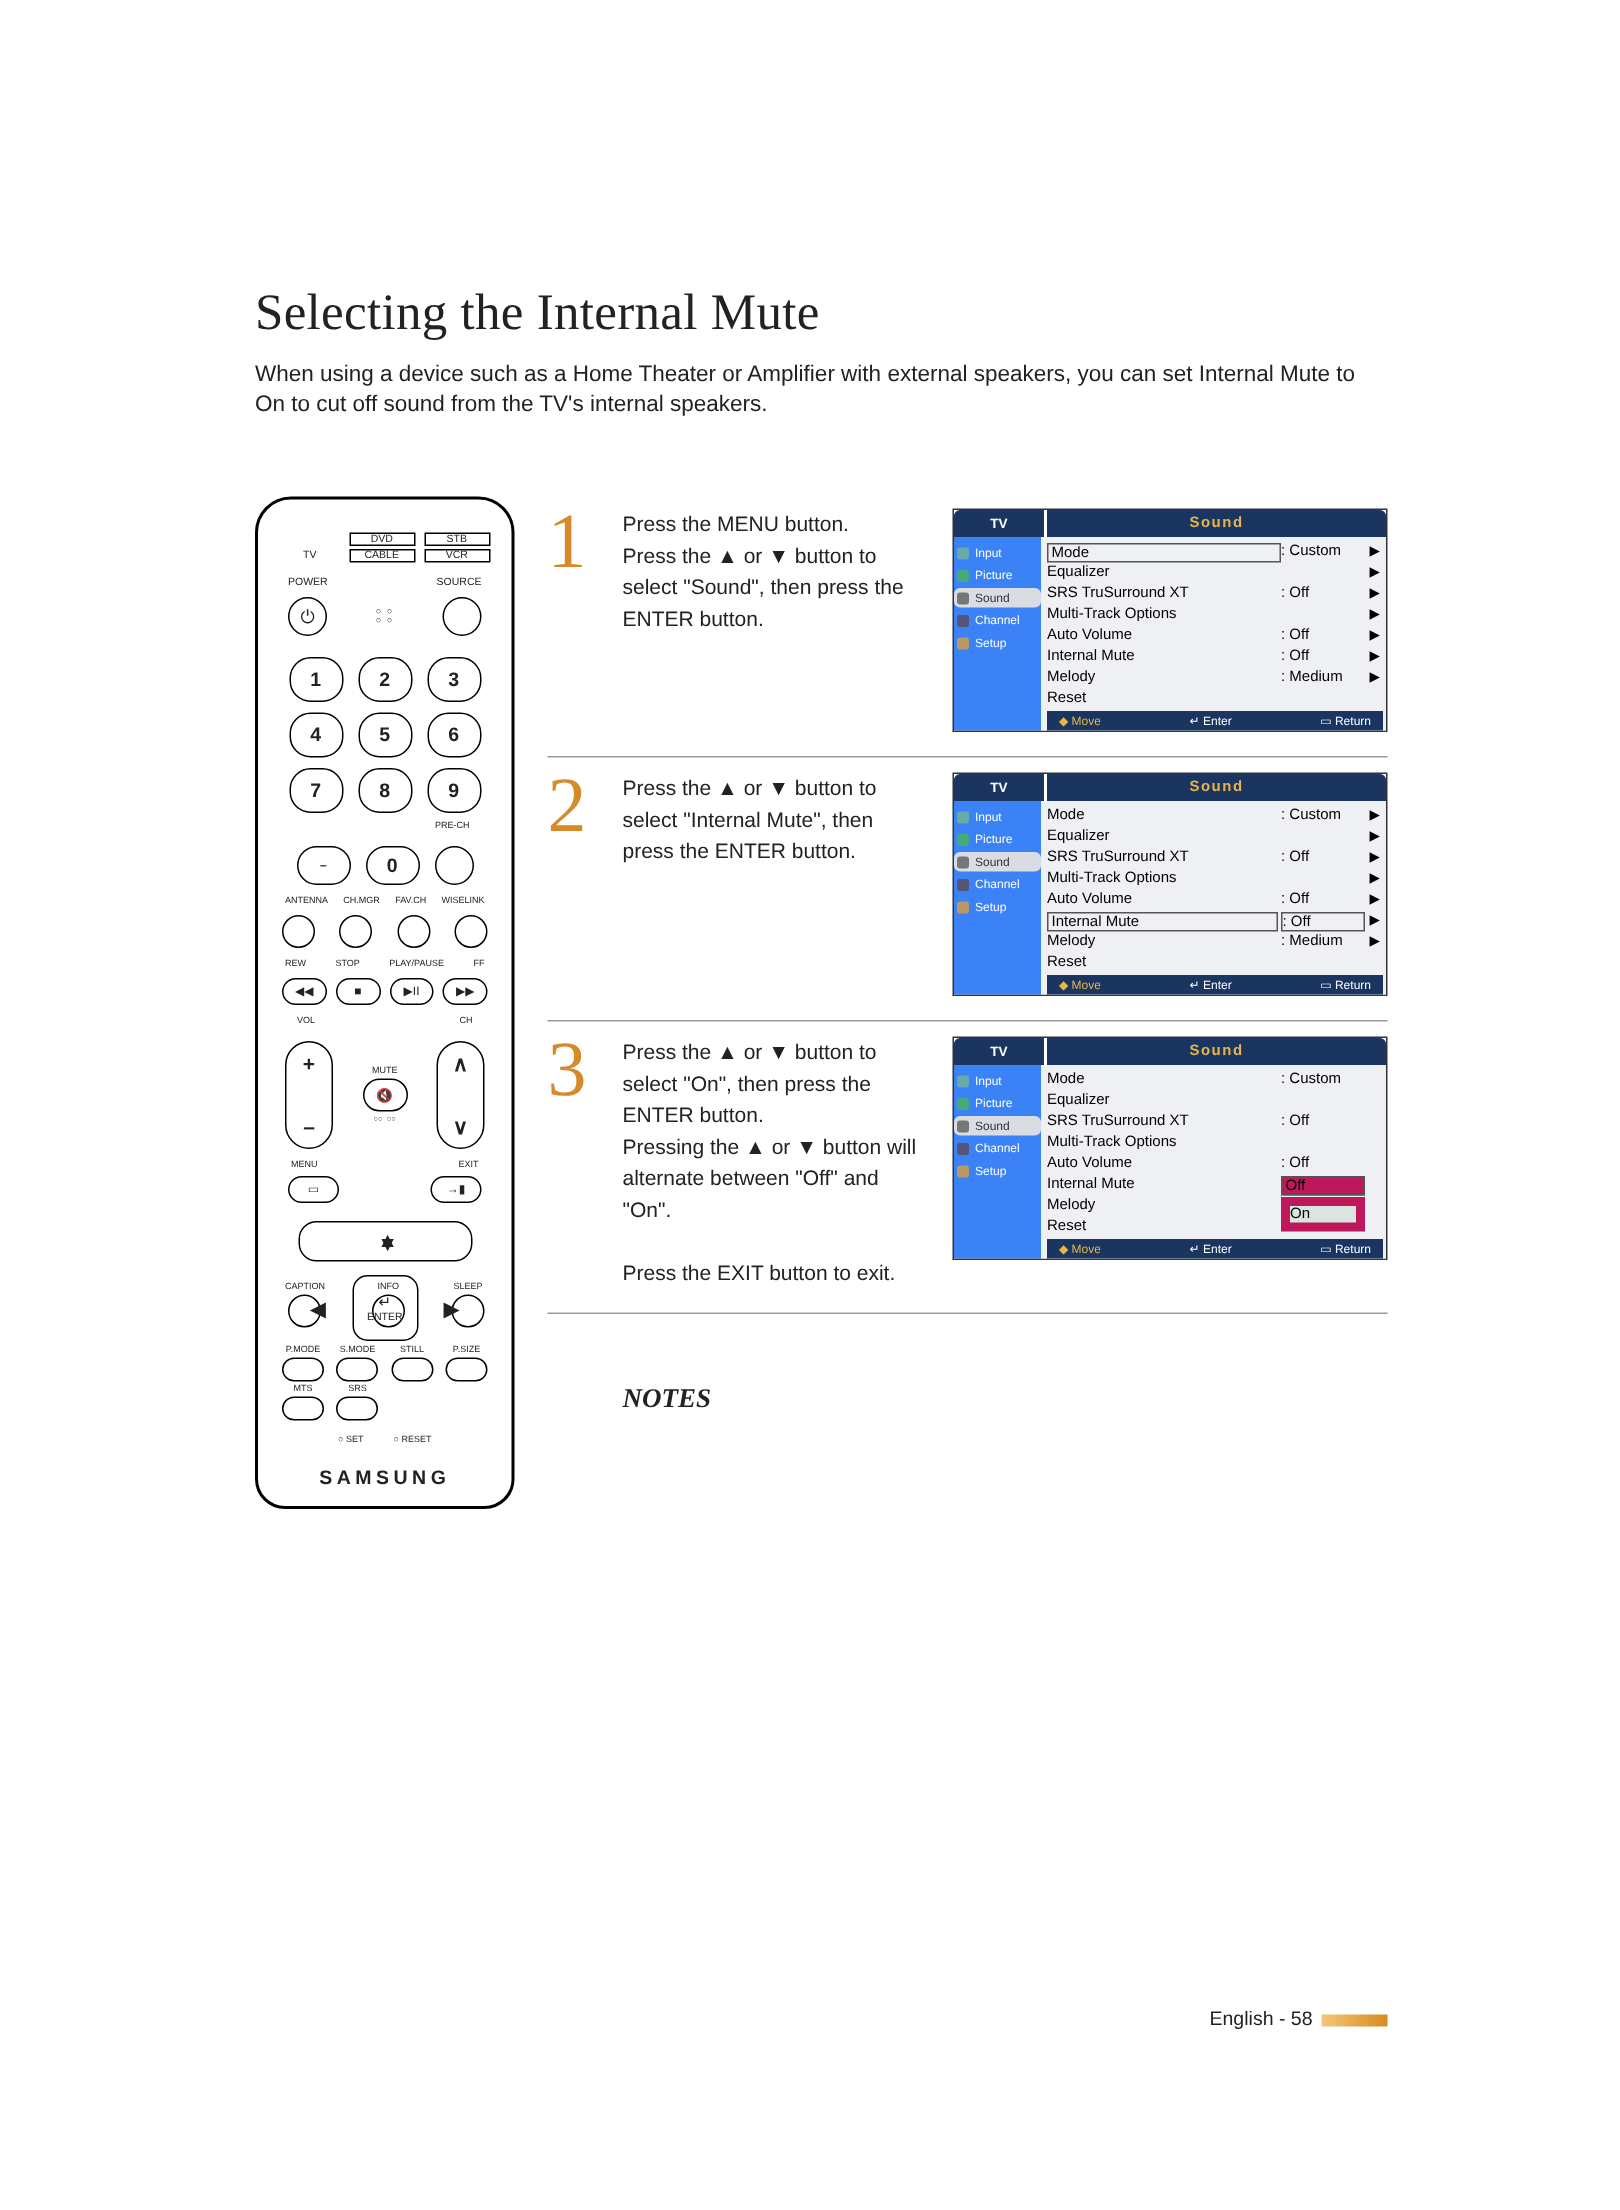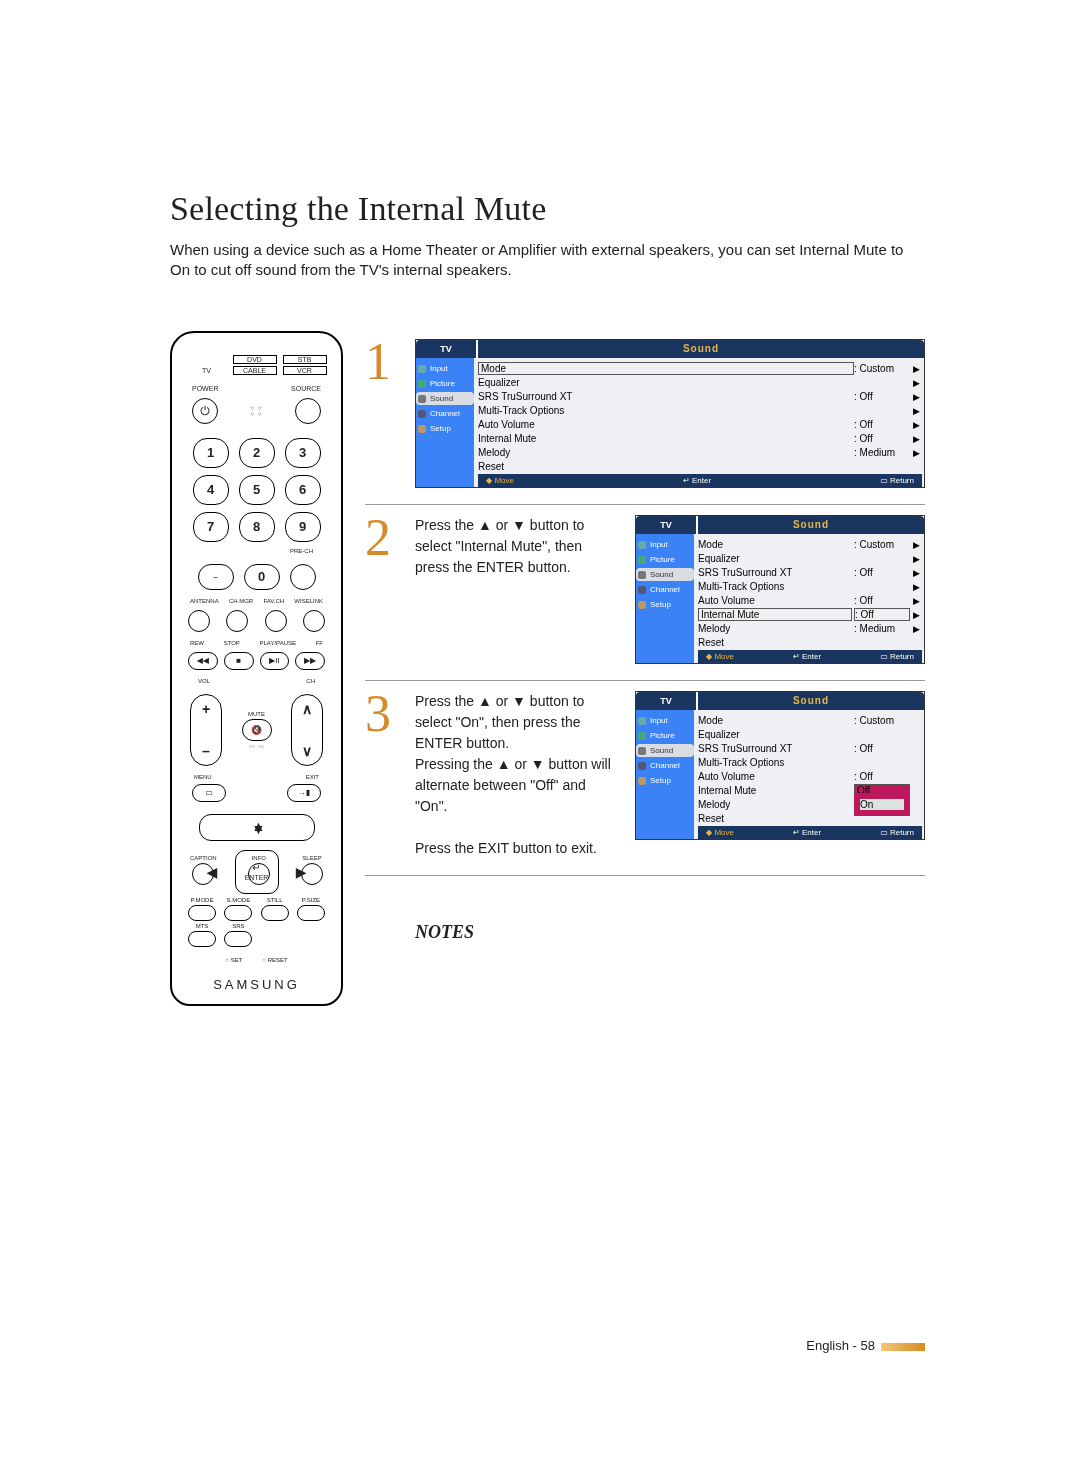--- a/index.html
+++ b/index.html
@@ -66,21 +66,21 @@
   .dpad .down { bottom: 4px; left: 53px; }
   .dpad .left { left: 8px; top: 50px; }
   .dpad .right { right: 8px; top: 50px; }
   .three-row { width: 100%; display: flex; justify-content: space-between; padding: 0 6px; margin-top: 10px; align-items: flex-start; }
   .three-row .col { display: flex; flex-direction: column; align-items: center; font-size: 6px; gap: 2px; }
   .mini-circ { width: 22px; height: 22px; border: 1.5px solid #000; border-radius: 50%; }
   .four-row { width: 100%; display: flex; justify-content: space-between; padding: 0 4px; margin-top: 8px; align-items: flex-start; }
   .four-row .col { display: flex; flex-direction: column; align-items: center; font-size: 6px; gap: 2px; }
   .mini-oval { width: 28px; height: 16px; border: 1.5px solid #000; border-radius: 8px; }
   .reset-row { display: flex; gap: 20px; font-size: 6px; margin-top: 6px; }
-  .brand { font-weight: normal; letter-spacing: 3px; font-size: 13px; margin-top: 10px; }
+  .brand { font-weight: bold; letter-spacing: 3px; font-size: 13px; margin-top: 10px; }
 
   
   .step {
     display: flex;
     gap: 20px;
     border-bottom: 1px solid #999;
     padding: 8px 0 16px 0;
     margin-bottom: 2px;
     position: relative;
     min-height: 140px;
@@ -117,21 +117,21 @@
   .osd-nav { width: 58px; background: #3b82f6; padding: 4px 0; display: flex; flex-direction: column; gap: 2px; }
   .osd-nav-item { color: #fff; font-size: 8px; padding: 2px 2px 2px 14px; border-radius: 4px; position: relative; }
   .osd-nav-item.active { background: #d9dce3; color: #333; }
   .osd-nav-item::before { content: ""; position: absolute; left: 2px; top: 3px; width: 8px; height: 8px; background: #888; border-radius: 2px; }
   .osd-nav-item.input::before { background: #6aa; }
   .osd-nav-item.picture::before { background: #4a7; }
   .osd-nav-item.sound::before { background: #777; }
   .osd-nav-item.channel::before { background: #557; }
   .osd-nav-item.setup::before { background: #b96; }
   .osd-main { flex: 1; background: #eef0f4; padding: 4px 2px 0 4px; }
-  .osd-row { display: flex; align-items: center; height: 14px; padding-right: 2px; }
+  .osd-row { display: flex; align-items: flex-start; height: 14px; padding-right: 2px; }
   .osd-row .lab { flex: 1; white-space: nowrap; }
   .osd-row .val { width: 56px; text-align: left; }
   .osd-row .arr { width: 10px; text-align: right; font-size: 9px; }
   .osd-row.boxed .lab, .osd-row.boxed .val { border: 1px solid #555; }
   .osd-row.boxed .lab { padding-left: 2px; margin-right: 2px; }
   .osd-row.single-box .lab { border: 1px solid #555; padding-left: 2px; }
   .osd-footer { background: #1a3560; color: #fff; font-size: 8px; display: flex; gap: 14px; padding: 2px 8px; justify-content: space-between; }
   .osd-footer span.m { color: #e8b54a; }
 
   
@@ -304,20 +304,22 @@
           <span>○ <span>RESET</span></span>
         </div>
       <div class="brand">SAMSUNG</div>
     </div>
   </div>
 
   <div class="steps-col">
 
     <div class="step">
       <div class="step-num">1</div>
+      <div class="step-text" style="white-space: pre-line;">Press the MENU button.
+Press the ▲ or ▼ button to select "Sound", then press the ENTER button.</div>
       <div class="osd">
         <div class="osd-box">
           <div class="osd-header">
               <div class="tv">TV</div>
               <div class="title">Sound</div>
             </div>
           <div class="osd-body">
             <div class="osd-nav">
               <div class="osd-nav-item input">Input</div>
               <div class="osd-nav-item picture">Picture</div>

